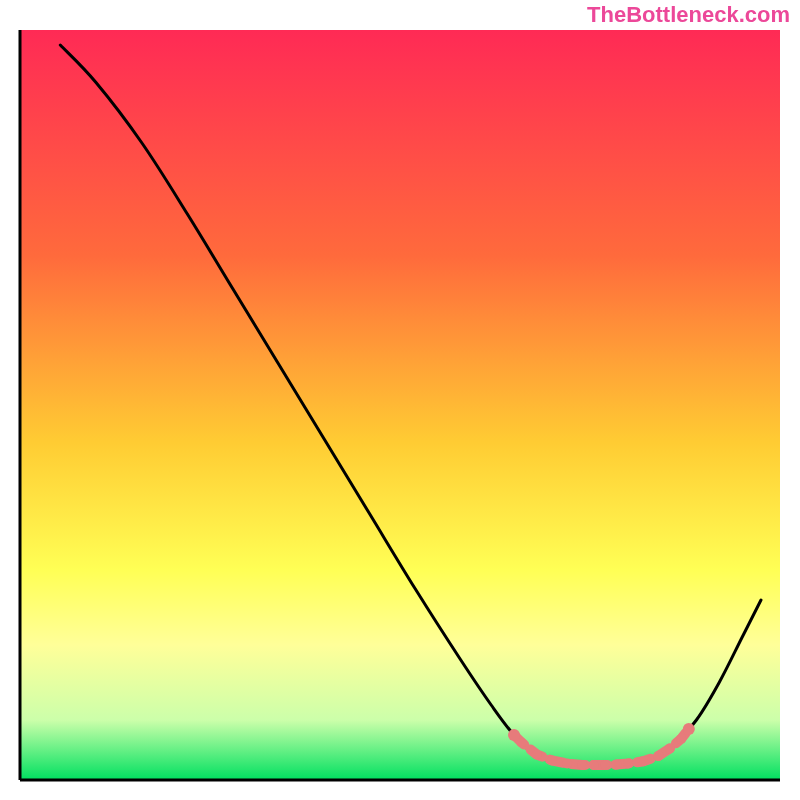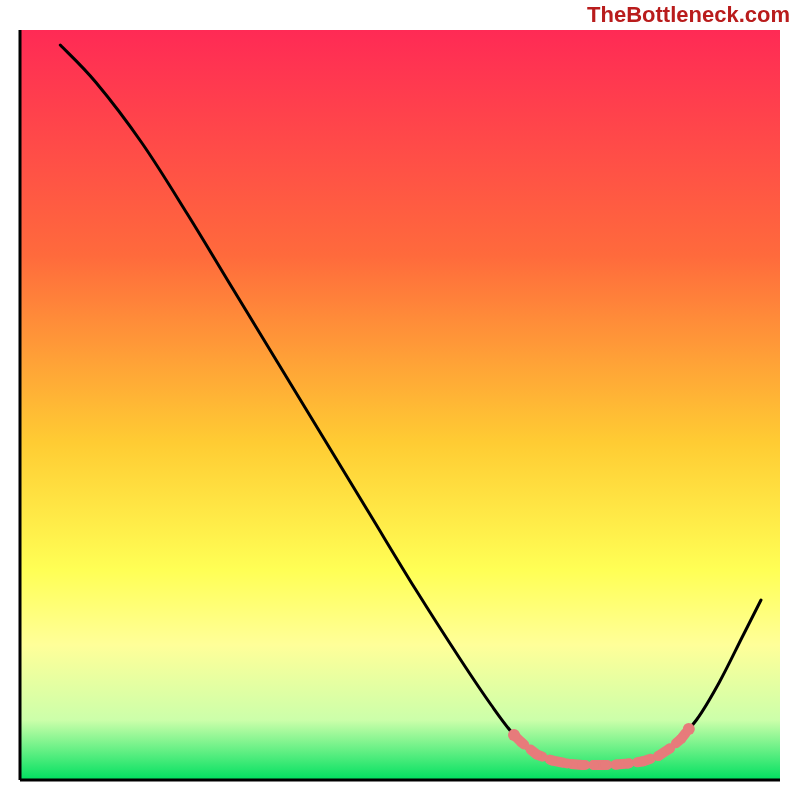--- a/index.html
+++ b/index.html
@@ -16,21 +16,21 @@
     position: relative;
     width: 800px;
     height: 800px;
   }
   .watermark {
     position: absolute;
     top: 2px;
     right: 10px;
     font-size: 22px;
     font-weight: bold;
-    color: #b91c1c;
+    color: #ec4899;
     z-index: 10;
     font-family: Arial, sans-serif;
   }
   svg.plot {
     position: absolute;
     left: 0;
     top: 0;
   }
 </style>
 </head>

